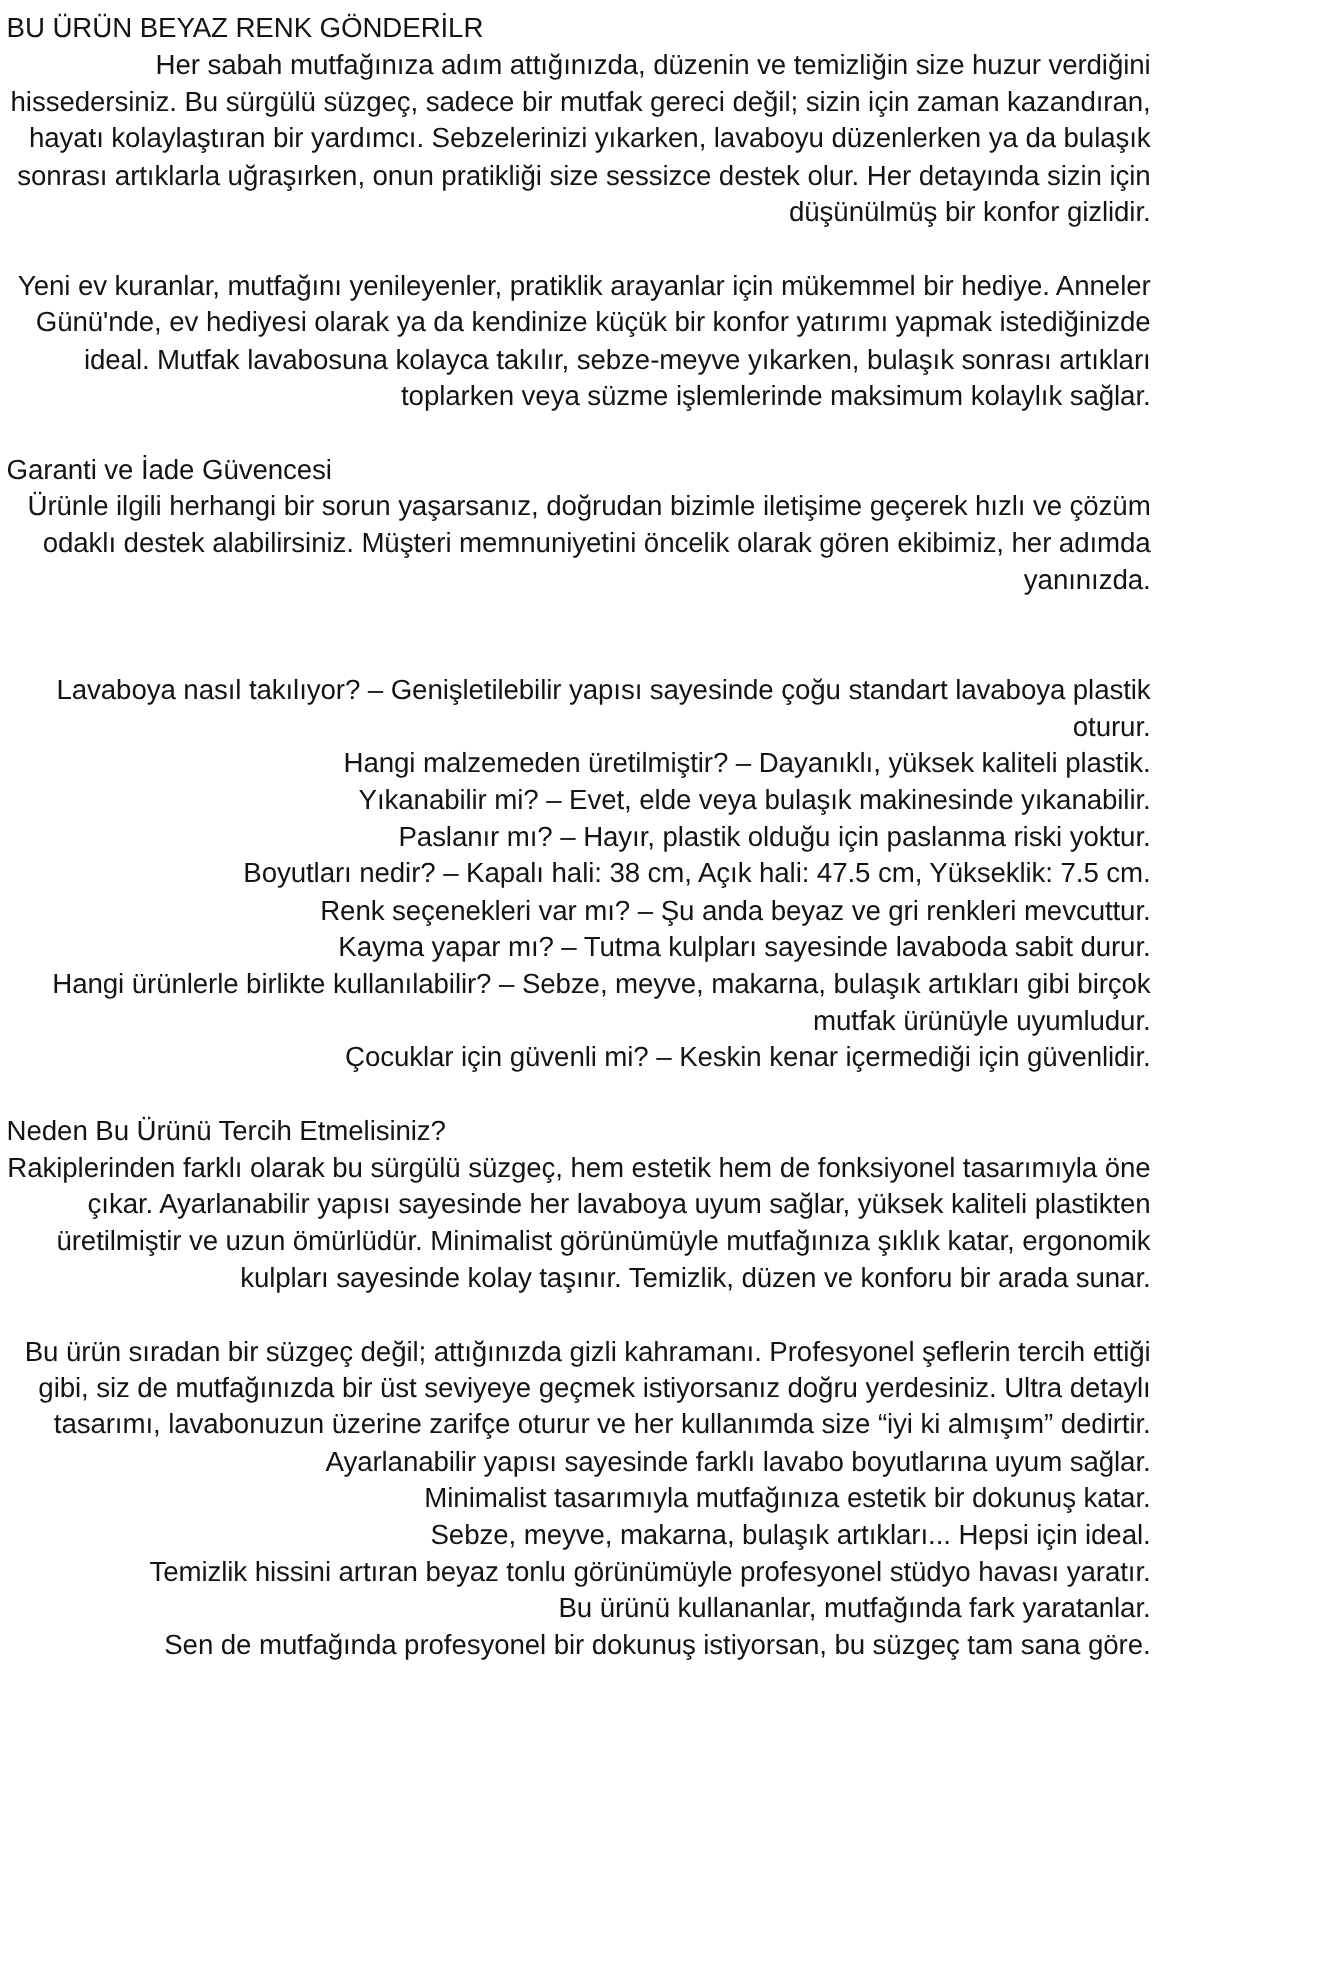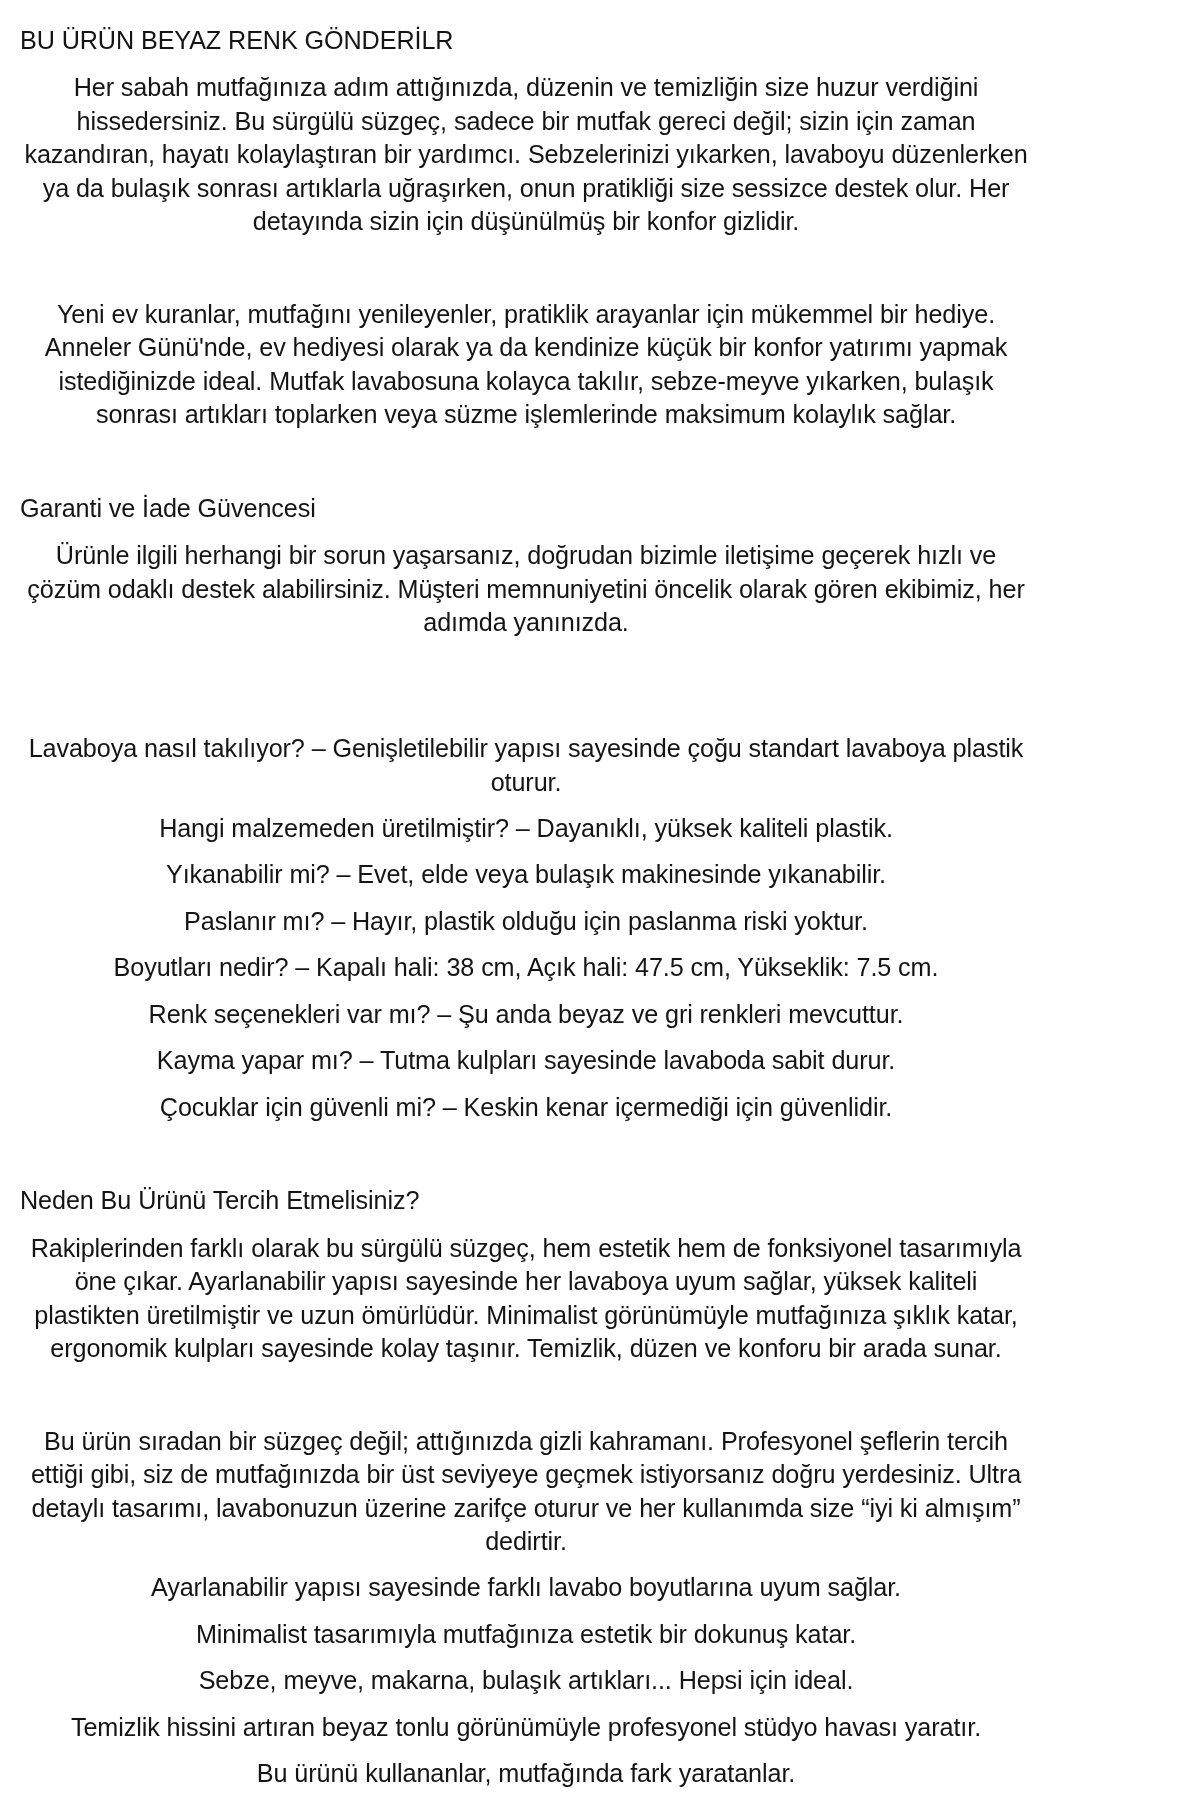--- a/index.html
+++ b/index.html
@@ -35,30 +35,30 @@
     padding: 0;
   }
   .line {
     margin: 0;
     padding: 0;
     white-space: pre-wrap;
     word-break: normal;
     overflow-wrap: break-word;
   }
   .para {
-    margin: 13px;
+    margin: 0;
     padding: 0;
     white-space: normal;
-    text-align: center;
+    text-align: right;
   }
   .gap {
     height: 33.4px;
   }
   .heading {
-    margin: 14px;
+    margin: 0;
     padding: 0;
   }
 </style>
 </head>
 <body>
 
 <div id="page">
   <div class="doc">
 
     <div class="block">
@@ -88,20 +88,21 @@
     <div class="gap"></div>
 
     <div class="block">
       <p class="para">Lavaboya nasıl takılıyor? – Genişletilebilir yapısı sayesinde çoğu standart lavaboya plastik oturur.</p>
       <p class="para">Hangi malzemeden üretilmiştir? – Dayanıklı, yüksek kaliteli plastik.</p>
       <p class="para">Yıkanabilir mi? – Evet, elde veya bulaşık makinesinde yıkanabilir.</p>
       <p class="para">Paslanır mı? – Hayır, plastik olduğu için paslanma riski yoktur.</p>
       <p class="para">Boyutları nedir? – Kapalı hali: 38 cm, Açık hali: 47.5 cm, Yükseklik: 7.5 cm.</p>
       <p class="para">Renk seçenekleri var mı? – Şu anda beyaz ve gri renkleri mevcuttur.</p>
       <p class="para">Kayma yapar mı? – Tutma kulpları sayesinde lavaboda sabit durur.</p>
+      <p class="para">Hangi ürünlerle birlikte kullanılabilir? – Sebze, meyve, makarna, bulaşık artıkları gibi birçok mutfak ürünüyle uyumludur.</p>
       <p class="para">Çocuklar için güvenli mi? – Keskin kenar içermediği için güvenlidir.</p>
     </div>
 
     <div class="gap"></div>
 
     <div class="block">
       <div class="line heading">Neden Bu Ürünü Tercih Etmelisiniz?</div>
       <p class="para">Rakiplerinden farklı olarak bu sürgülü süzgeç, hem estetik hem de fonksiyonel tasarımıyla öne çıkar. Ayarlanabilir yapısı sayesinde her lavaboya uyum sağlar, yüksek kaliteli plastikten üretilmiştir ve uzun ömürlüdür. Minimalist görünümüyle mutfağınıza şıklık katar, ergonomik kulpları sayesinde kolay taşınır. Temizlik, düzen ve konforu bir arada sunar.</p>
     </div>
 

